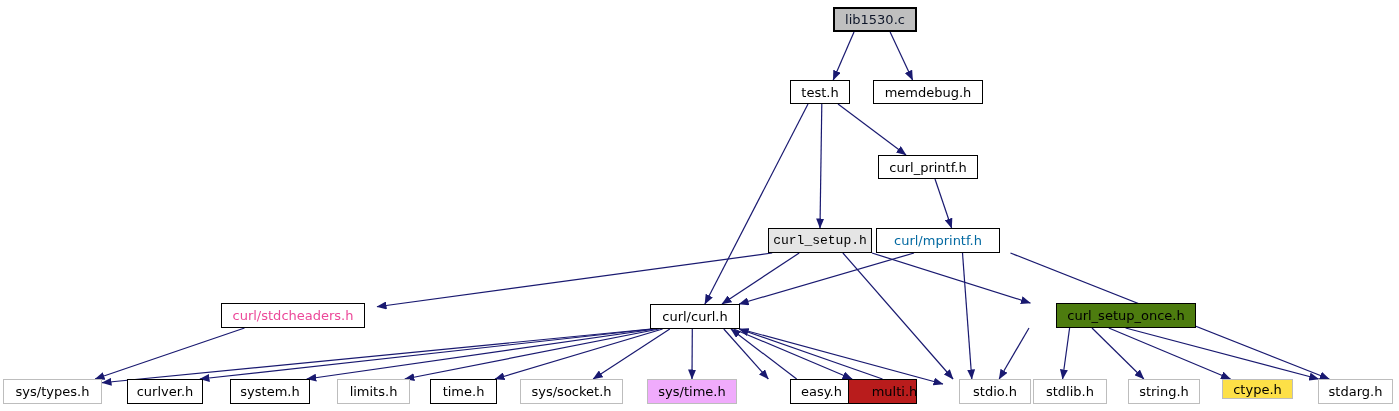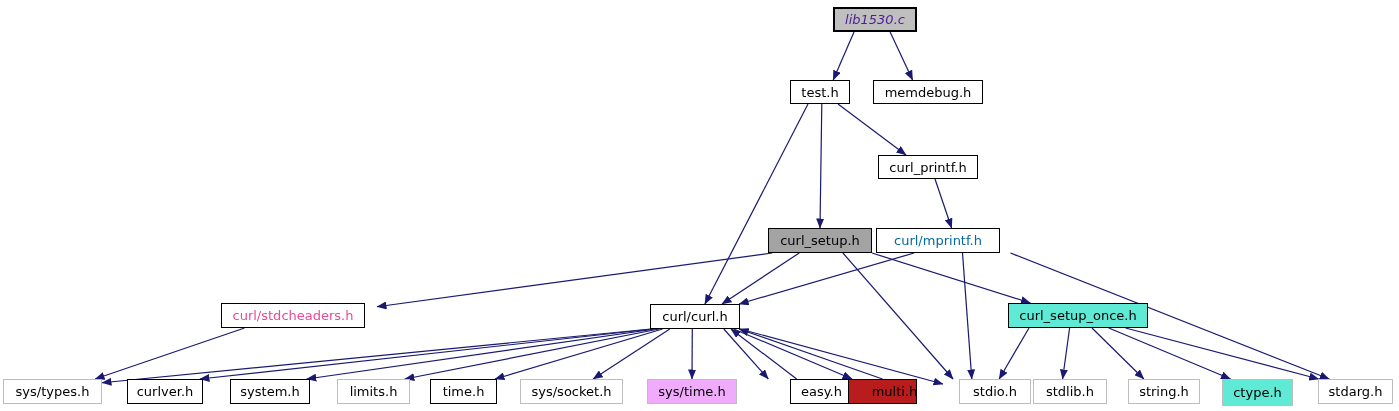--- a/index.html
+++ b/index.html
@@ -58,36 +58,36 @@
       <line x1="733.7" y1="329" x2="852.14" y2="379" stroke="#191970" stroke-width="1.2" marker-end="url(#arrow)"></line>
       <line x1="740" y1="329" x2="943" y2="384" stroke="#191970" stroke-width="1.2" marker-end="url(#arrow)"></line>
       <line x1="796.65" y1="379" x2="731" y2="329" stroke="#191970" stroke-width="1.2" marker-end="url(#arrow)"></line>
       <line x1="882.5" y1="379" x2="739.1" y2="329" stroke="#191970" stroke-width="1.2" marker-end="url(#arrow)"></line>
       <line x1="1029" y1="328" x2="999.16" y2="379" stroke="#191970" stroke-width="1.2" marker-end="url(#arrow)"></line>
       <line x1="1069.6" y1="328" x2="1062.6" y2="379" stroke="#191970" stroke-width="1.2" marker-end="url(#arrow)"></line>
       <line x1="1092" y1="328" x2="1143.84" y2="379" stroke="#191970" stroke-width="1.2" marker-end="url(#arrow)"></line>
       <line x1="1108.8" y1="328" x2="1230.52" y2="379" stroke="#191970" stroke-width="1.2" marker-end="url(#arrow)"></line>
       <line x1="1125.6" y1="328" x2="1318.75" y2="379" stroke="#191970" stroke-width="1.2" marker-end="url(#arrow)"></line>
     </svg>
-<div class="node main" style="left: 833px; top: 7px; width: 84px; height: 25px; background: rgb(191, 191, 191); color: #4c1d95; border: 2px solid rgb(0, 0, 0); font-style: italic;">lib1530.c</div>
+<div class="node main" style="left: 833px; top: 7px; width: 84px; height: 25px; background: rgb(191, 191, 191); color: #0f172a; border: 2px solid rgb(0, 0, 0);">lib1530.c</div>
     <div class="node" style="left: 790px; top: 80px; width: 60px; height: 24px; background: rgb(255, 255, 255); color: rgb(0, 0, 0); border: 1.5px solid rgb(0, 0, 0);">test.h</div>
     <div class="node" style="left: 878px; top: 155px; width: 100px; height: 24px; background: rgb(255, 255, 255); color: rgb(0, 0, 0); border: 1.5px solid rgb(0, 0, 0);">curl_printf.h</div>
     <div class="node" style="left: 873px; top: 80px; width: 110px; height: 24px; background: rgb(255, 255, 255); color: rgb(0, 0, 0); border: 1.5px solid rgb(0, 0, 0);">memdebug.h</div>
-    <div class="node" style="left: 768px; top: 228px; width: 104px; height: 25px; background: #a3a3a3; color: rgb(0, 0, 0); border: 1.5px solid rgb(0, 0, 0);">curl_setup.h</div>
+    <div class="node" style="left: 768px; top: 228px; width: 104px; height: 25px; background: #e5e5e5; color: rgb(0, 0, 0); border: 1.5px solid rgb(0, 0, 0); font-family: Liberation Mono, monospace;">curl_setup.h</div>
     <div class="node" style="left: 876px; top: 228px; width: 124px; height: 25px; background: rgb(255, 255, 255); color: #0369a1; border: 1.5px solid rgb(0, 0, 0);">curl/mprintf.h</div>
     <div class="node" style="left: 221px; top: 303px; width: 144px; height: 25px; background: rgb(255, 255, 255); color: #ec4899; border: 1.5px solid rgb(0, 0, 0);">curl/stdcheaders.h</div>
     <div class="node" style="left: 650px; top: 304px; width: 90px; height: 25px; background: rgb(255, 255, 255); color: rgb(0, 0, 0); border: 1.5px solid rgb(0, 0, 0);">curl/curl.h</div>
-    <div class="node" style="left: 1008px; top: 303px; width: 140px; height: 25px; background: #5eead4; color: rgb(0, 0, 0); border: 1.5px solid rgb(0, 0, 0);">curl_setup_once.h</div>
+    <div class="node" style="left: 1056px; top: 303px; width: 140px; height: 25px; background: #4d7c0f; color: rgb(0, 0, 0); border: 1.5px solid rgb(0, 0, 0);">curl_setup_once.h</div>
     <div class="node" style="left: 3px; top: 379px; width: 99px; height: 25px; background: rgb(255, 255, 255); color: rgb(0, 0, 0); border: 1px solid rgb(189, 189, 189);">sys/types.h</div>
     <div class="node" style="left: 127px; top: 379px; width: 76px; height: 25px; background: rgb(255, 255, 255); color: rgb(0, 0, 0); border: 1.5px solid rgb(0, 0, 0);">curlver.h</div>
     <div class="node" style="left: 230px; top: 379px; width: 80px; height: 25px; background: rgb(255, 255, 255); color: rgb(0, 0, 0); border: 1.5px solid rgb(0, 0, 0);">system.h</div>
     <div class="node" style="left: 337px; top: 379px; width: 73px; height: 25px; background: rgb(255, 255, 255); color: rgb(0, 0, 0); border: 1px solid rgb(189, 189, 189);">limits.h</div>
     <div class="node" style="left: 430px; top: 379px; width: 67px; height: 25px; background: rgb(255, 255, 255); color: rgb(0, 0, 0); border: 1.5px solid rgb(0, 0, 0);">time.h</div>
     <div class="node" style="left: 520px; top: 379px; width: 103px; height: 25px; background: rgb(255, 255, 255); color: rgb(0, 0, 0); border: 1px solid rgb(189, 189, 189);">sys/socket.h</div>
     <div class="node" style="left: 647px; top: 379px; width: 90px; height: 25px; background: #f0abfc; color: rgb(0, 0, 0); border: 1px solid rgb(189, 189, 189);">sys/time.h</div>
     <div class="node" style="left: 762px; top: 379px; width: 63px; height: 25px; background: rgb(255, 255, 255); color: rgb(0, 0, 0); border: 1.5px solid rgb(0, 0, 0); margin-left: 28px;">easy.h</div>
     <div class="node" style="left: 848px; top: 379px; width: 69px; height: 25px; background: #b91c1c; color: rgb(0, 0, 0); border: 1.5px solid rgb(0, 0, 0); padding-left: 24px;">multi.h</div>
     <div class="node" style="left: 943px; top: 379px; width: 72px; height: 25px; background: rgb(255, 255, 255); color: rgb(0, 0, 0); border: 1px solid rgb(189, 189, 189); margin-left: 16px;">stdio.h</div>
     <div class="node" style="left: 1033px; top: 379px; width: 74px; height: 25px; background: rgb(255, 255, 255); color: rgb(0, 0, 0); border: 1px solid rgb(189, 189, 189);">stdlib.h</div>
     <div class="node" style="left: 1128px; top: 379px; width: 72px; height: 25px; background: rgb(255, 255, 255); color: rgb(0, 0, 0); border: 1px solid rgb(189, 189, 189);">string.h</div>
-    <div class="node" style="left: 1222px; top: 379px; width: 71px; height: 27px; background: #5eead4; color: rgb(0, 0, 0); border: 1px solid rgb(189, 189, 189);">ctype.h</div>
+    <div class="node" style="left: 1222px; top: 379px; width: 71px; height: 20px; background: #fde047; color: rgb(0, 0, 0); border: 1px solid rgb(189, 189, 189);">ctype.h</div>
     <div class="node" style="left: 1318px; top: 379px; width: 75px; height: 25px; background: rgb(255, 255, 255); color: rgb(0, 0, 0); border: 1px solid rgb(189, 189, 189);">stdarg.h</div>
   </div>
 
 </body></html>

